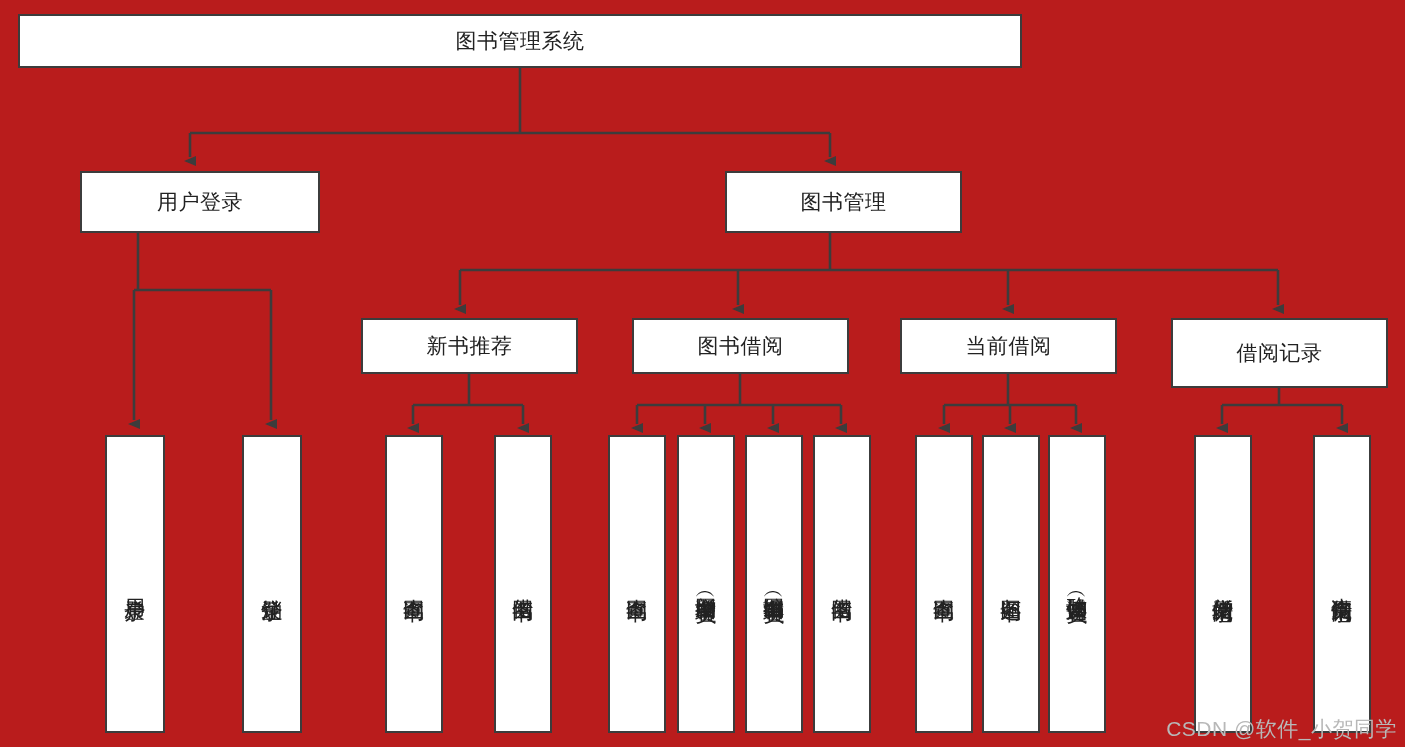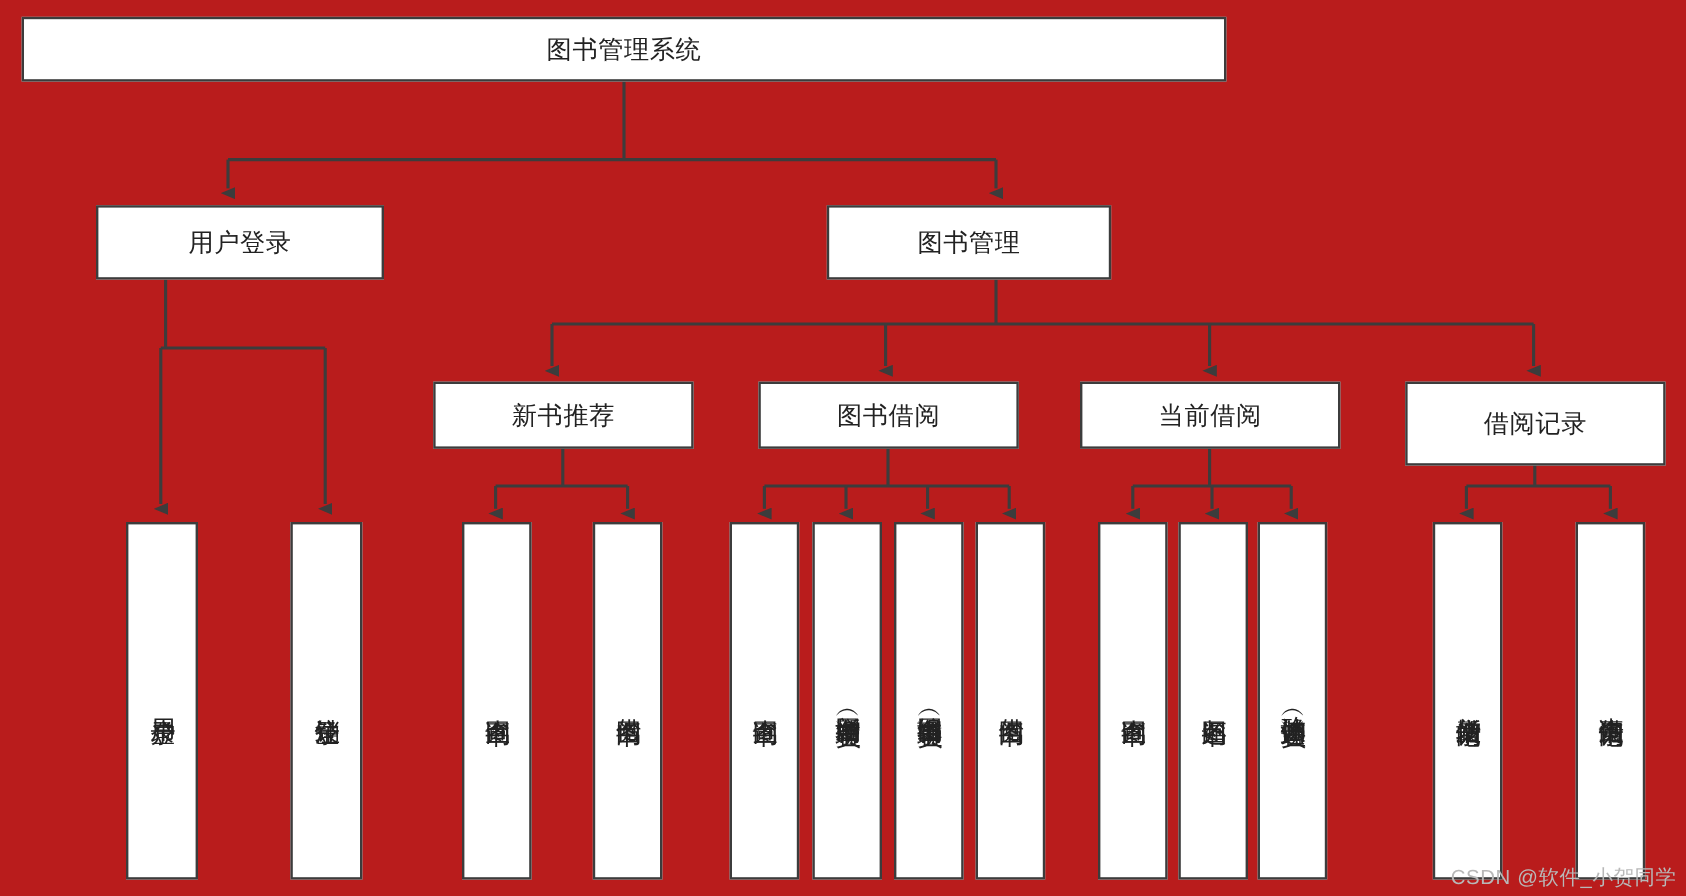--- a/index.html
+++ b/index.html
@@ -49,21 +49,21 @@
   .node.v .vtext {
     writing-mode: vertical-rl;
     text-orientation: upright;
     display: block;
     white-space: nowrap;
   }
   #watermark {
     position: absolute;
     right: 8px;
     bottom: 4px;
-    font-size: 17px;
+    font-size: 21px;
     color: #b8b8b8;
     white-space: nowrap;
     letter-spacing: 0.5px;
   }
 </style>
 </head>
 <body>
 
 <div id="canvas">
 
@@ -117,21 +117,21 @@
     </g>
   </svg>
 
   <div class="node h" style="left:18px; top:14px; width:1004px; height:54px;">
     <span>图书管理系统</span>
   </div>
 
   <div class="node h" style="left:80px; top:171px; width:240px; height:62px;">
     <span>用户登录</span>
   </div>
-  <div class="node h" style="left:689px; top:171px; width:237px; height:62px;">
+  <div class="node h" style="left:725px; top:171px; width:237px; height:62px;">
     <span>图书管理</span>
   </div>
 
   <div class="node h" style="left:361px; top:318px; width:217px; height:56px;">
     <span>新书推荐</span>
   </div>
   <div class="node h" style="left:632px; top:318px; width:217px; height:56px;">
     <span>图书借阅</span>
   </div>
   <div class="node h" style="left:900px; top:318px; width:217px; height:56px;align-items:center;">

